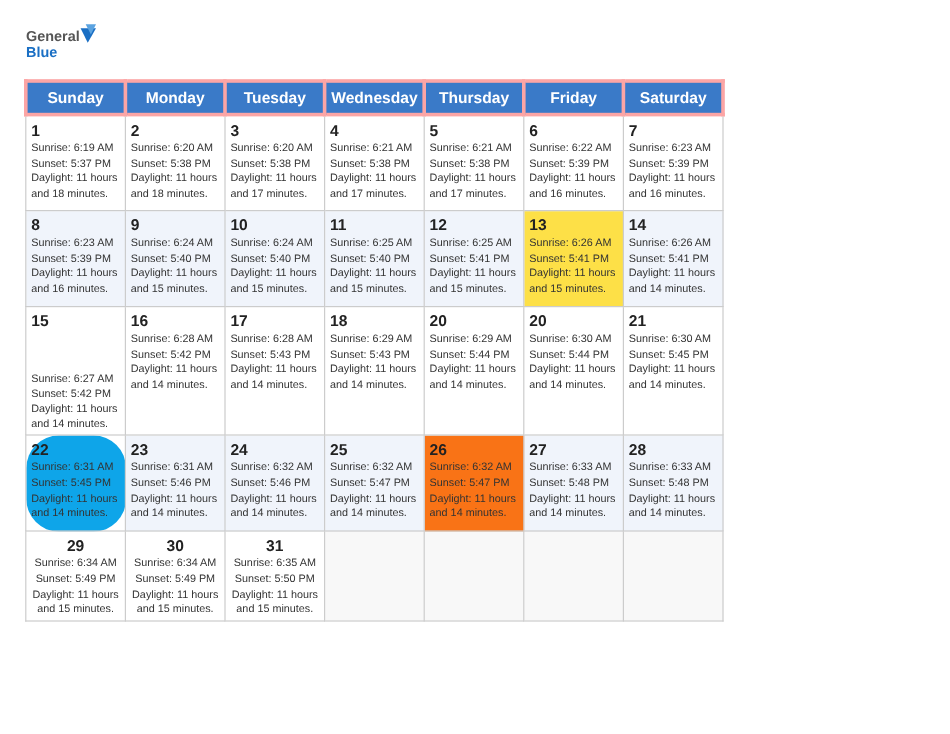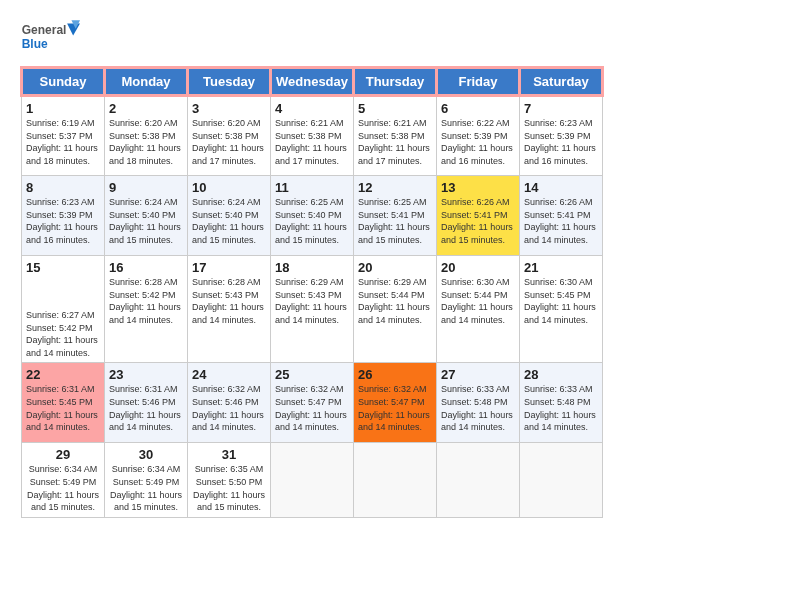--- a/index.html
+++ b/index.html
@@ -270,21 +270,21 @@
           </td>
           <td>
             <span class="day-num">21</span>
             <div class="cell-text" style="white-space: pre-line;">Sunrise: 6:30 AM
 Sunset: 5:45 PM
 Daylight: 11 hours
 and 14 minutes.</div>
           </td>
         </tr>
         <tr>
-          <td style="background: #fca5a5;">
+          <td style="background: #0ea5e9; border-radius: 27px;">
             <span class="day-num">22</span>
             <div class="cell-text" style="white-space: pre-line;">Sunrise: 6:31 AM
 Sunset: 5:45 PM
 Daylight: 11 hours
 and 14 minutes.</div>
           </td>
           <td style="background: rgb(240, 244, 251);">
             <span class="day-num">23</span>
             <div class="cell-text" style="white-space: pre-line;">Sunrise: 6:31 AM
 Sunset: 5:46 PM

